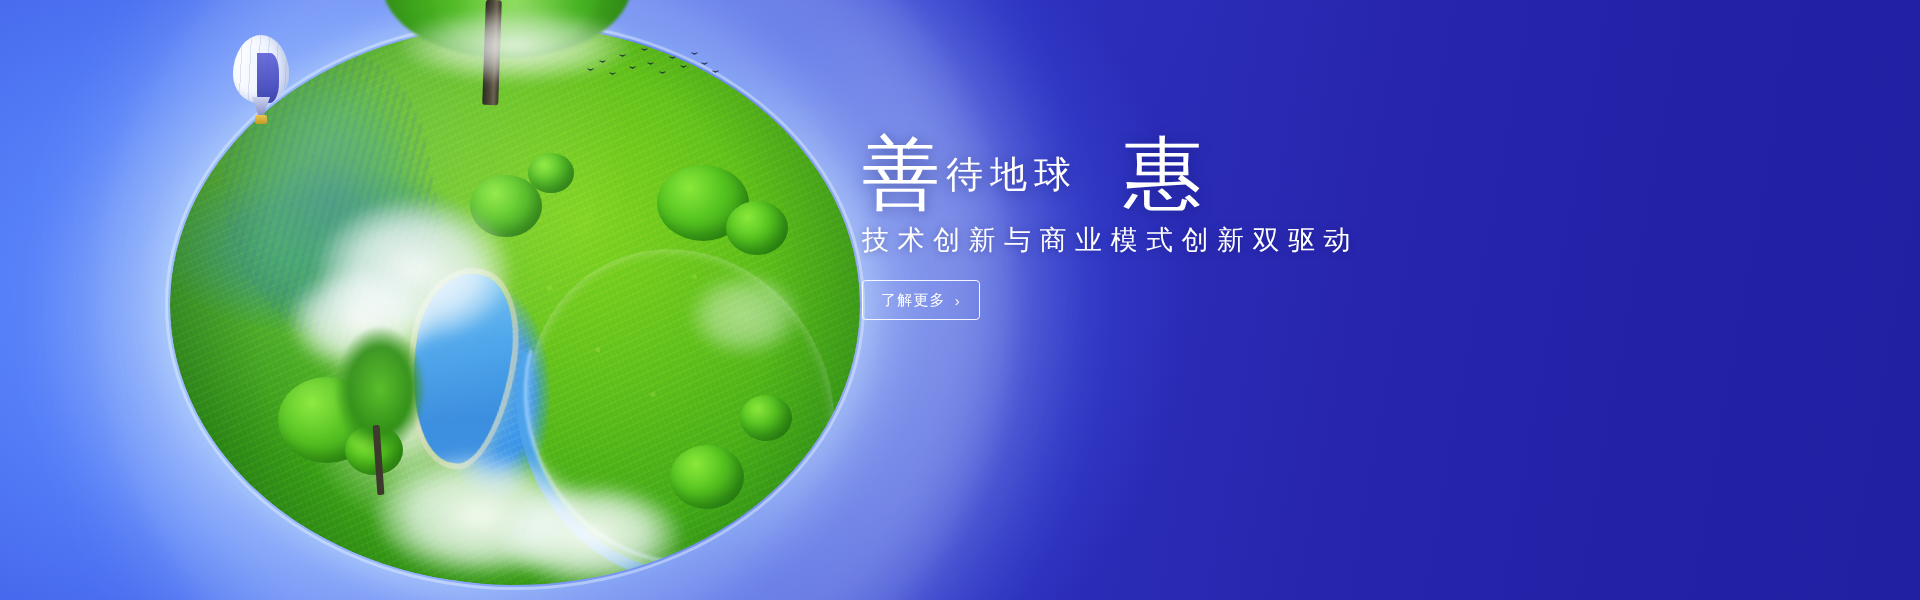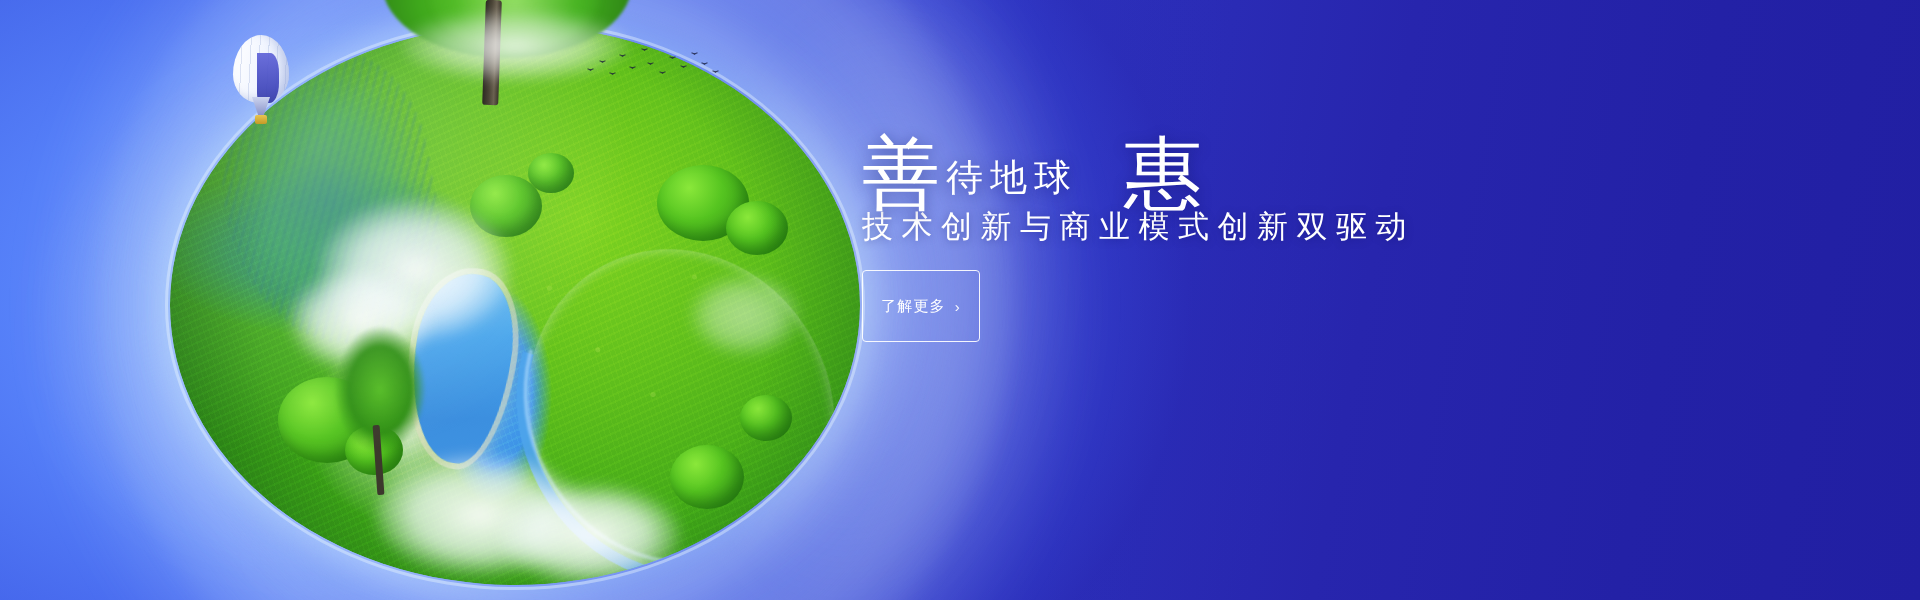--- a/index.html
+++ b/index.html
@@ -209,39 +209,39 @@
   .headline{
     display:flex;align-items:flex-end;color:#ffffff;white-space:nowrap;
     text-shadow:0 2px 14px rgba(10,12,80,0.40);
   }
   .hl-big{
     font-family:"DejaVu Serif","Liberation Serif",serif;
     font-size:78px;line-height:1;font-weight:400;letter-spacing:0;
     position:relative;top:6px;
   }
   .hl-small{
-    font-family:Liberation Sans, sans-serif;
+    font-family:Liberation Mono, monospace;
     font-size:37px;line-height:1;font-weight:400;letter-spacing:7px;
     padding:0 2px 10px 6px;
   }
   .hl-gap{width:44px;}
   .sub1{
-    color:#ffffff;font-size:31px;letter-spacing:8.5px;
+    margin-top:16px;color:#ffffff;font-size:27px;letter-spacing:8.5px;
     font-weight:400;white-space:nowrap;text-shadow:0 1px 8px rgba(10,12,80,0.35);
   }
   .sub2{
     margin-top:19px;color:#eef2ff;font-size:17.5px;letter-spacing:0.4px;
     font-weight:400;white-space:nowrap;text-shadow:0 1px 6px rgba(10,12,80,0.35);
   }
   .cta{
     margin-top:22px;display:inline-flex;align-items:center;justify-content:center;
     gap:9px;width:116px;height:38px;
     border:1.6px solid rgba(255,255,255,0.92);border-radius:4px;
     color:#ffffff;font-size:15px;letter-spacing:1.2px;background:transparent;
-    cursor:pointer;box-sizing:content-box;padding:16px 0;
+    cursor:pointer;box-sizing:content-box;padding:0 0;
   }
   .cta .chev{font-size:15px;line-height:1;opacity:.95;}
 </style>
 </head>
 <body>
 
 <div class="banner">
 
   <div class="veil v1"></div>
   <div class="veil v2"></div>

